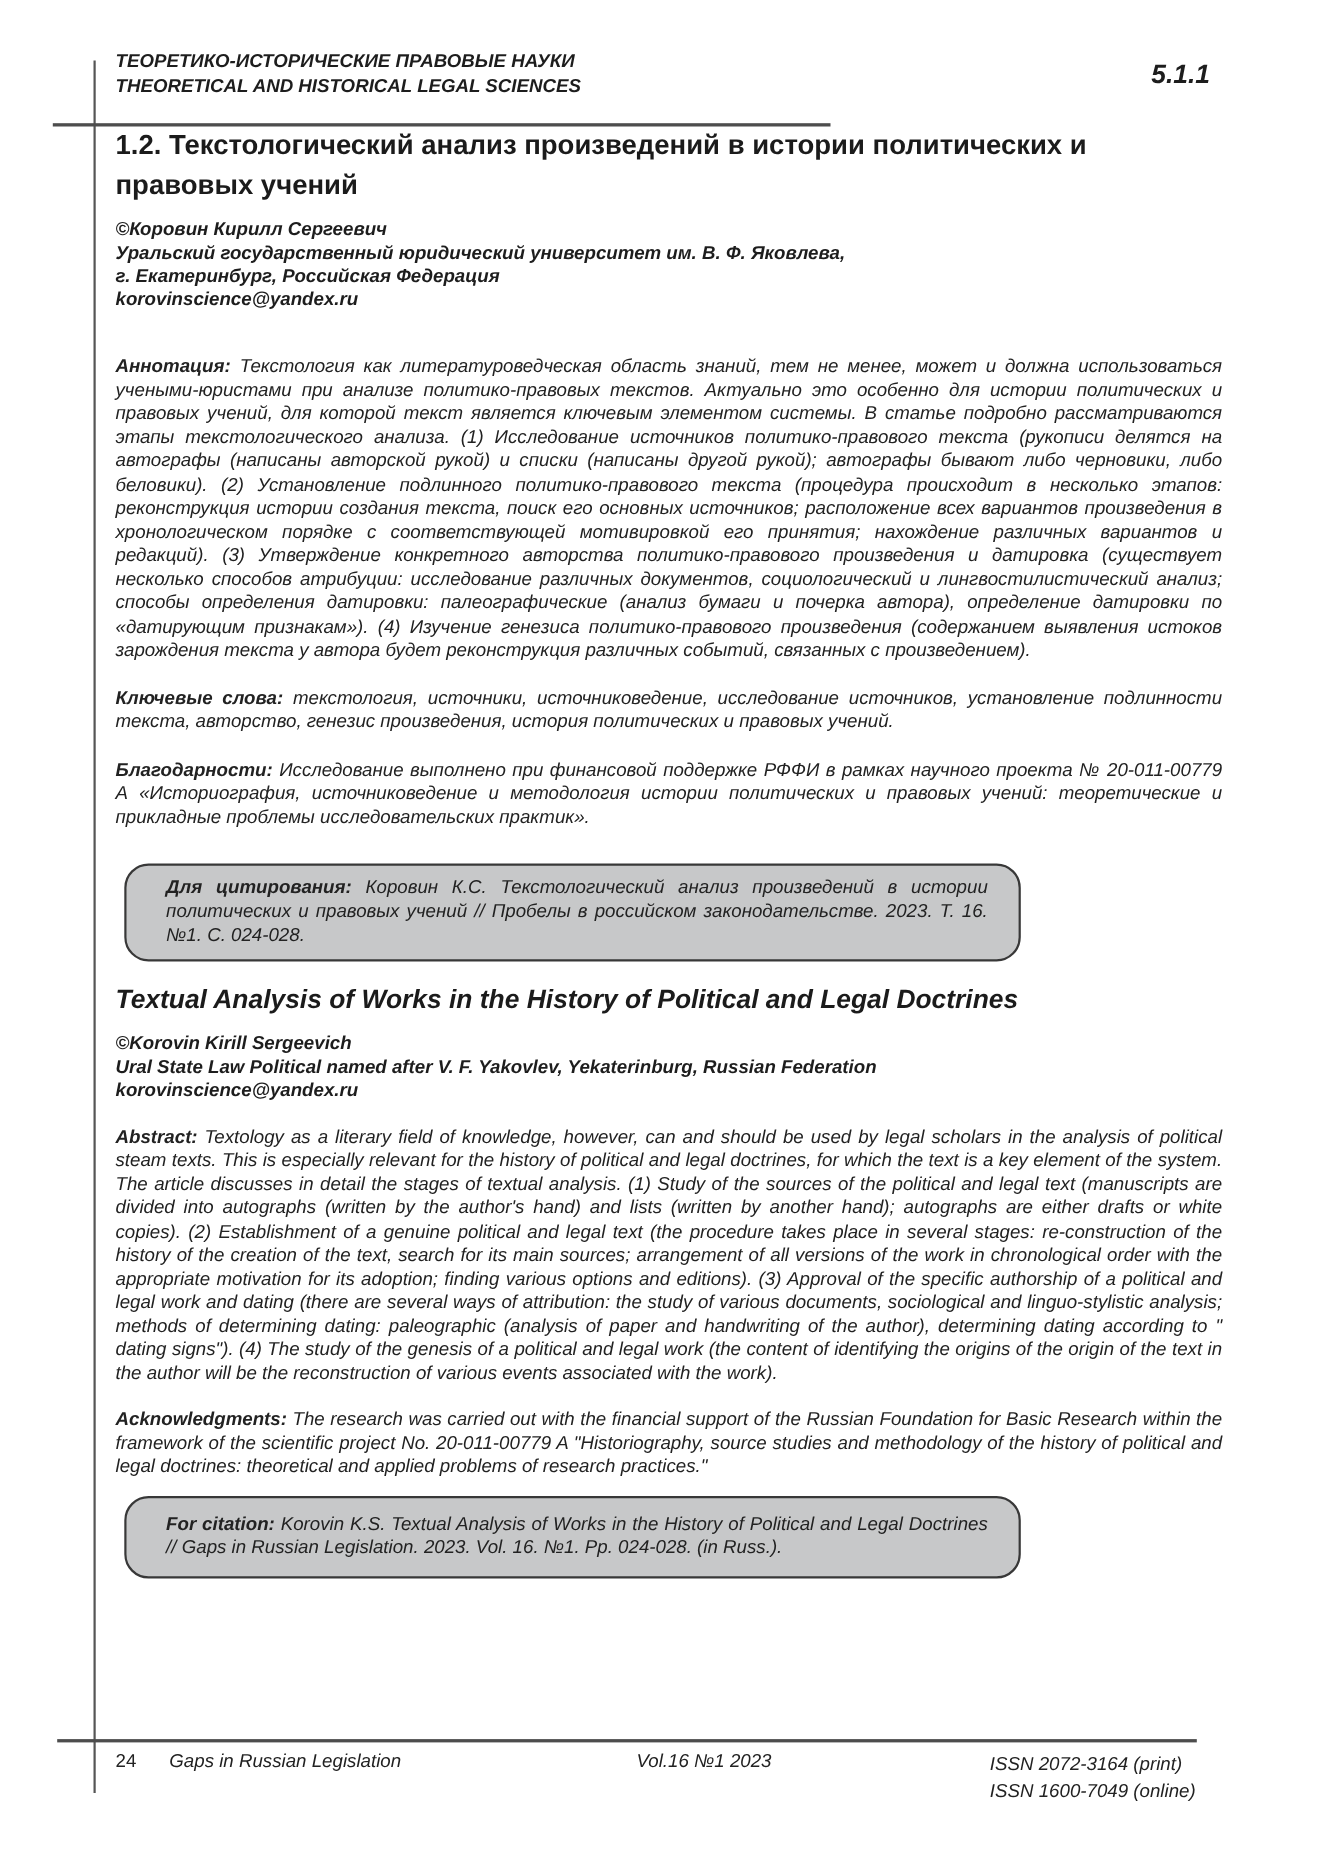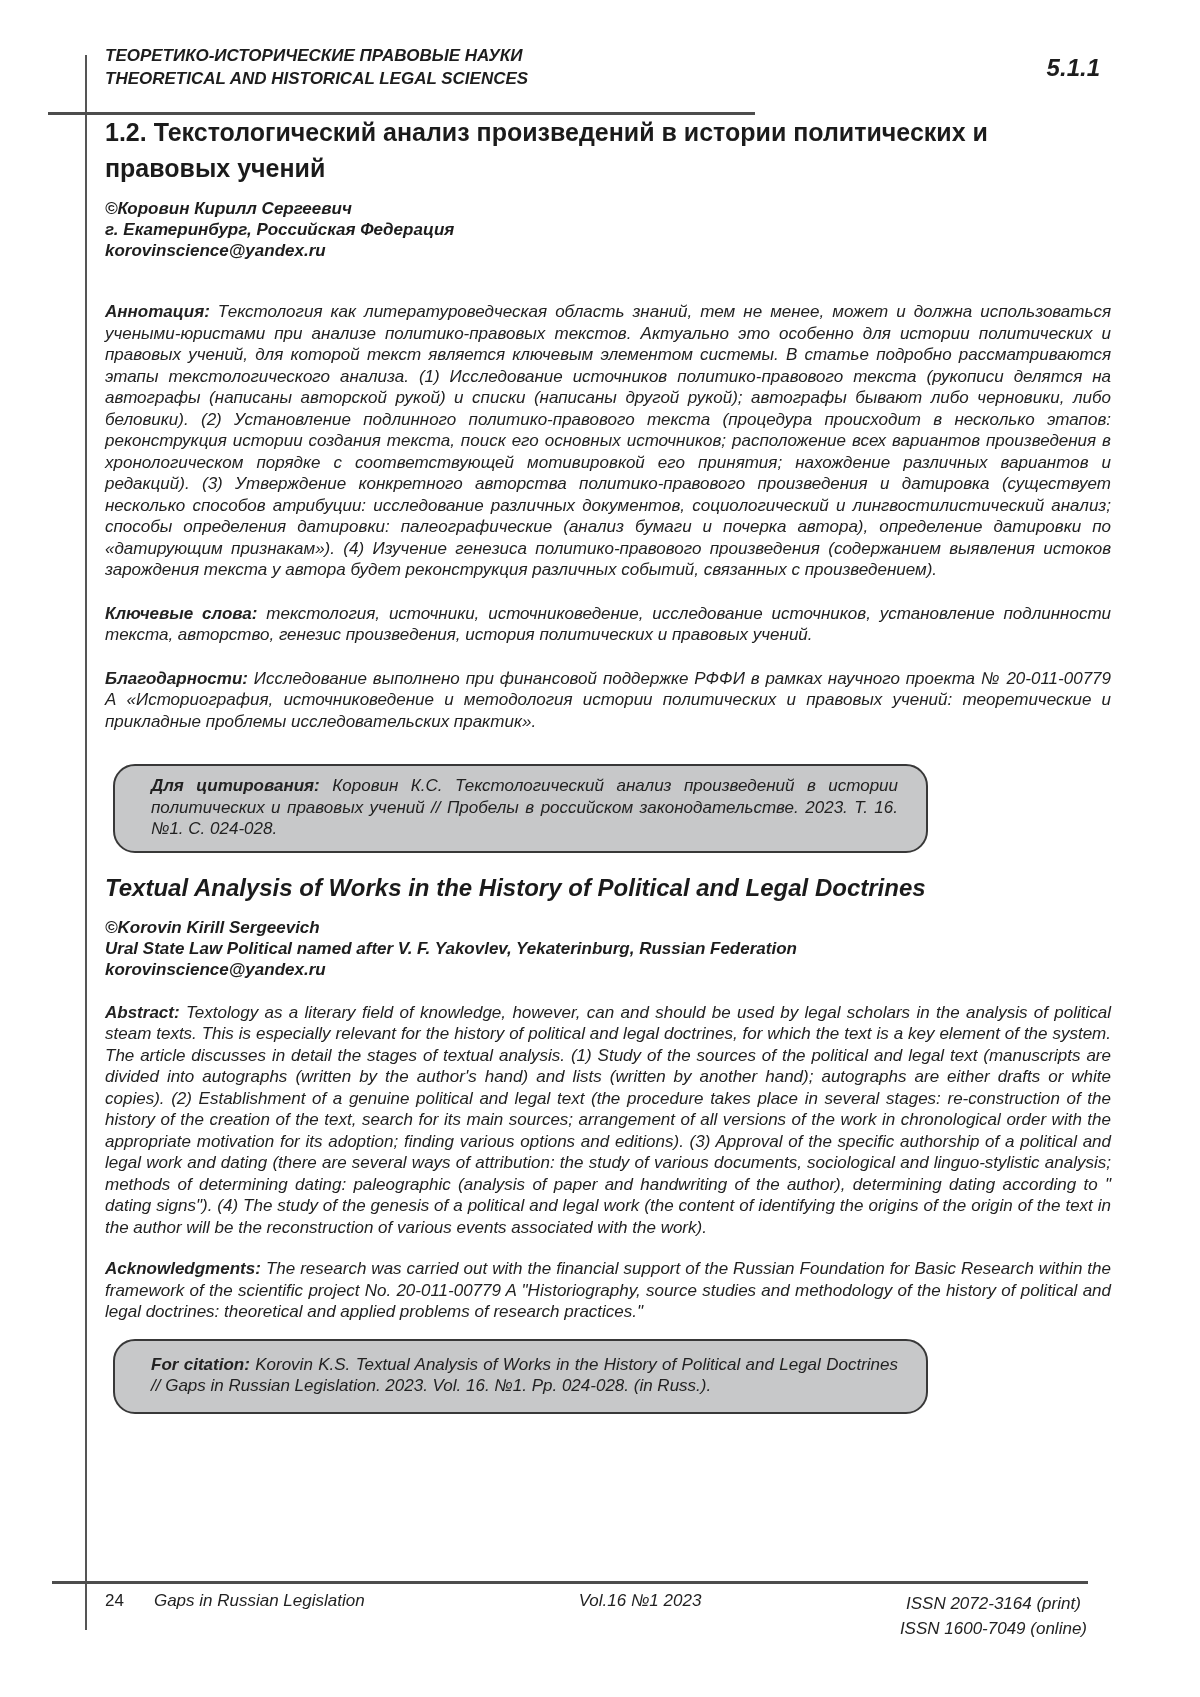--- a/index.html
+++ b/index.html
@@ -137,21 +137,21 @@
     width: 440px;
     top: 0;
     text-align: center;
     font-style: italic;
     white-space: nowrap;
   }
   .footer-right {
     position: absolute;
     right: 113px;
     top: 0;
-    text-align: center;
+    text-align: left;
     font-style: italic;
     line-height: 25px;
   }
 </style>
 </head>
 <body>
 
 <div class="page">
 
   <div class="vrule"></div>
@@ -164,20 +164,21 @@
 
     <div class="running-head">
       <div>ТЕОРЕТИКО-ИСТОРИЧЕСКИЕ ПРАВОВЫЕ НАУКИ</div>
       <div>THEORETICAL AND HISTORICAL LEGAL SCIENCES</div>
     </div>
 
     <h1 class="title-ru">1.2. Текстологический анализ произведений в истории политических и правовых учений</h1>
 
     <div class="author-block">
       <div>©Коровин Кирилл Сергеевич</div>
+      <div>Уральский государственный юридический университет им. В. Ф. Яковлева,</div>
       <div>г. Екатеринбург, Российская Федерация</div>
       <div>korovinscience@yandex.ru</div>
     </div>
 
     <p class="para first"><span class="lbl">Аннотация:</span> <span>Текстология как литературоведческая область знаний, тем не менее, может и должна использоваться учеными-юристами при анализе политико-правовых текстов. Актуально это особенно для истории политических и правовых учений, для которой текст является ключевым элементом системы. В статье подробно рассматриваются этапы текстологического анализа. (1) Исследование источников политико-правового текста (рукописи делятся на автографы (написаны авторской рукой) и списки (написаны другой рукой); автографы бывают либо черновики, либо беловики). (2) Установление подлинного политико-правового текста (процедура происходит в несколько этапов: реконструкция истории создания текста, поиск его основных источников; расположение всех вариантов произведения в хронологическом порядке с соответствующей мотивировкой его принятия; нахождение различных вариантов и редакций). (3) Утверждение конкретного авторства политико-правового произведения и датировка (существует несколько способов атрибуции: исследование различных документов, социологический и лингвостилистический анализ; способы определения датировки: палеографические (анализ бумаги и почерка автора), определение датировки по «датирующим признакам»). (4) Изучение генезиса политико-правового произведения (содержанием выявления истоков зарождения текста у автора будет реконструкция различных событий, связанных с произведением).</span></p>
 
     <p class="para"><span class="lbl">Ключевые слова:</span> <span>текстология, источники, источниковедение, исследование источников, установление подлинности текста, авторство, генезис произведения, история политических и правовых учений.</span></p>
 
     <p class="para"><span class="lbl">Благодарности:</span> <span>Исследование выполнено при финансовой поддержке РФФИ в рамках научного проекта № 20-011-00779 А «Историография, источниковедение и методология истории политических и правовых учений: теоретические и прикладные проблемы исследовательских практик».</span></p>
 

